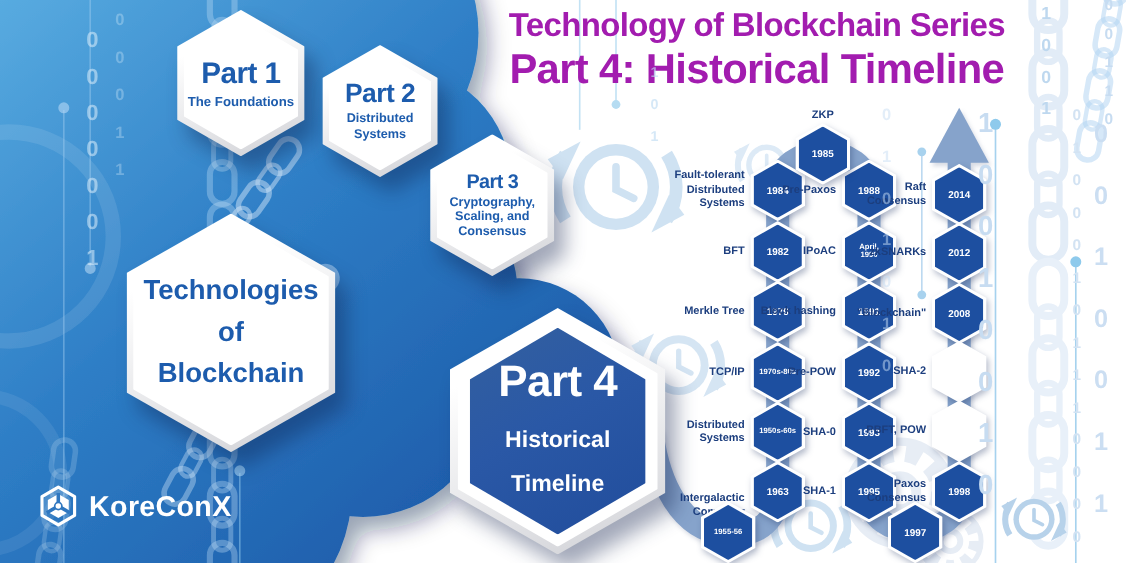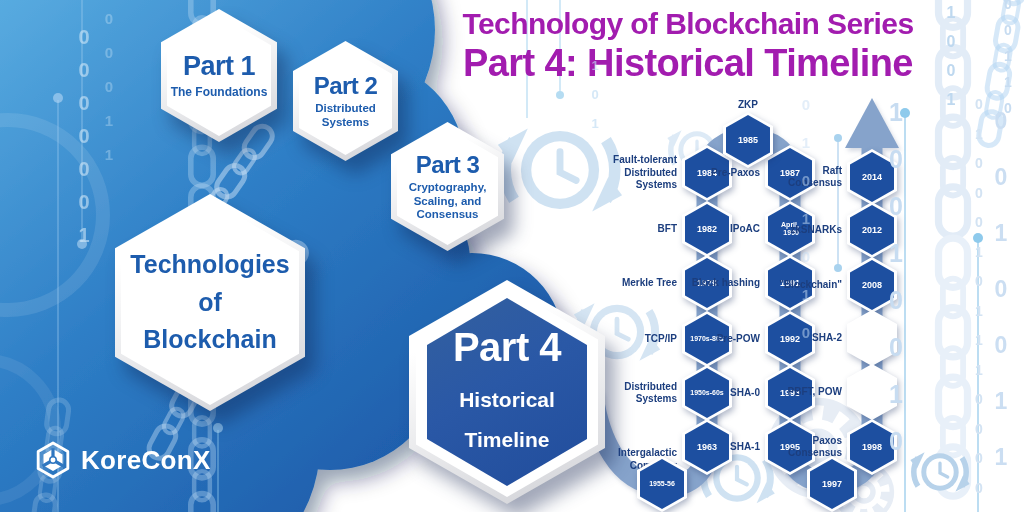--- a/index.html
+++ b/index.html
@@ -22,38 +22,38 @@
 
   #hex-part1{left:161px;top:9px;width:116px;height:133px;}
   #hex-part1 .hexpart{font-size:27px;}
   #hex-part1 .hexsub{font-size:12px;margin-top:3px;}
 
   #hex-part2{left:293px;top:41px;width:105px;height:120px;}
   #hex-part2 .hexpart{font-size:24px;}
   #hex-part2 .hexsub{font-size:11.5px;margin-top:2px;}
 
   #hex-part3{left:391px;top:122px;width:113px;height:129px;}
-  #hex-part3 .hexpart{font-size:24px;}
+  #hex-part3 .hexpart{font-size:18px;}
   #hex-part3 .hexsub{font-size:11.5px;margin-top:2px;}
 
   #hex-big{left:115px;top:194px;width:190px;height:217px;}
   #hex-big .hextitle{font-size:25px;font-weight:bold;line-height:1.5;white-space:pre-line;}
 
   #hex-part4{left:409px;top:280px;width:196px;height:224px;}
   #hex-part4 .l2{inset:7px;}
   #hex-part4 .l3{inset:18px;background:linear-gradient(150deg,#33609f 0%,#2a58a6 45%,#214d9c 100%);}
   #hex-part4 .hexcontent{color:#ffffff;}
   #hex-part4 .hexpart{font-size:40px;}
   #hex-part4 .hexsub{font-size:21px;font-weight:bold;line-height:1.9;margin-top:10px;}
 
   
   .tnode{position:absolute;width:50px;height:56px;filter:drop-shadow(2px 3px 3px rgba(20,40,90,.32));}
   .tnode .outer{position:absolute;inset:0;background:#ffffff;}
   .tnode .inner{position:absolute;inset:3px;background:#1d4fa0;display:flex;align-items:center;
-                justify-content:center;color:#fff;font-weight:bold;font-size:9px;text-align:right;
+                justify-content:center;color:#fff;font-weight:bold;font-size:9px;text-align:center;
                 line-height:1.15;white-space:pre-line;}
   .tnode .inner.small{font-size:7px;}
   .tlabel{position:absolute;color:#1c3e7e;font-weight:bold;font-size:10px;line-height:1.25;
           white-space:pre-line;}
   .tlabel.left{width:80px;height:46px;text-align:right;display:flex;align-items:center;
                justify-content:flex-end;}
   .tlabel.above,.tlabel.below{width:90px;text-align:center;}
 
   
   #title{position:absolute;left:408px;top:7px;width:560px;text-align:center;color:#a21caf;}
@@ -267,21 +267,21 @@
 Systems</div>
       <div class="tnode" style="left: 682px; top: 419px;">
         <div class="outer hex"></div>
         <div class="inner hex">1963</div>
       </div>
       <div class="tlabel left" style="left: 597px; top: 418px; margin-top: 25px;">Intergalactic
 Computer
 Network</div>
       <div class="tnode" style="left: 765px; top: 145px;">
         <div class="outer hex"></div>
-        <div class="inner hex">1987</div>
+        <div class="inner hex">1988</div>
       </div>
       <div class="tlabel left" style="left: 680px; top: 150px;">Pre-Paxos</div>
       <div class="tnode" style="left: 765px; top: 201px;">
         <div class="outer hex"></div>
         <div class="inner hex small">April,
 1990</div>
       </div>
       <div class="tlabel left" style="left: 680px; top: 206px;">IPoAC</div>
       <div class="tnode" style="left: 765px; top: 255px;">
         <div class="outer hex"></div>

